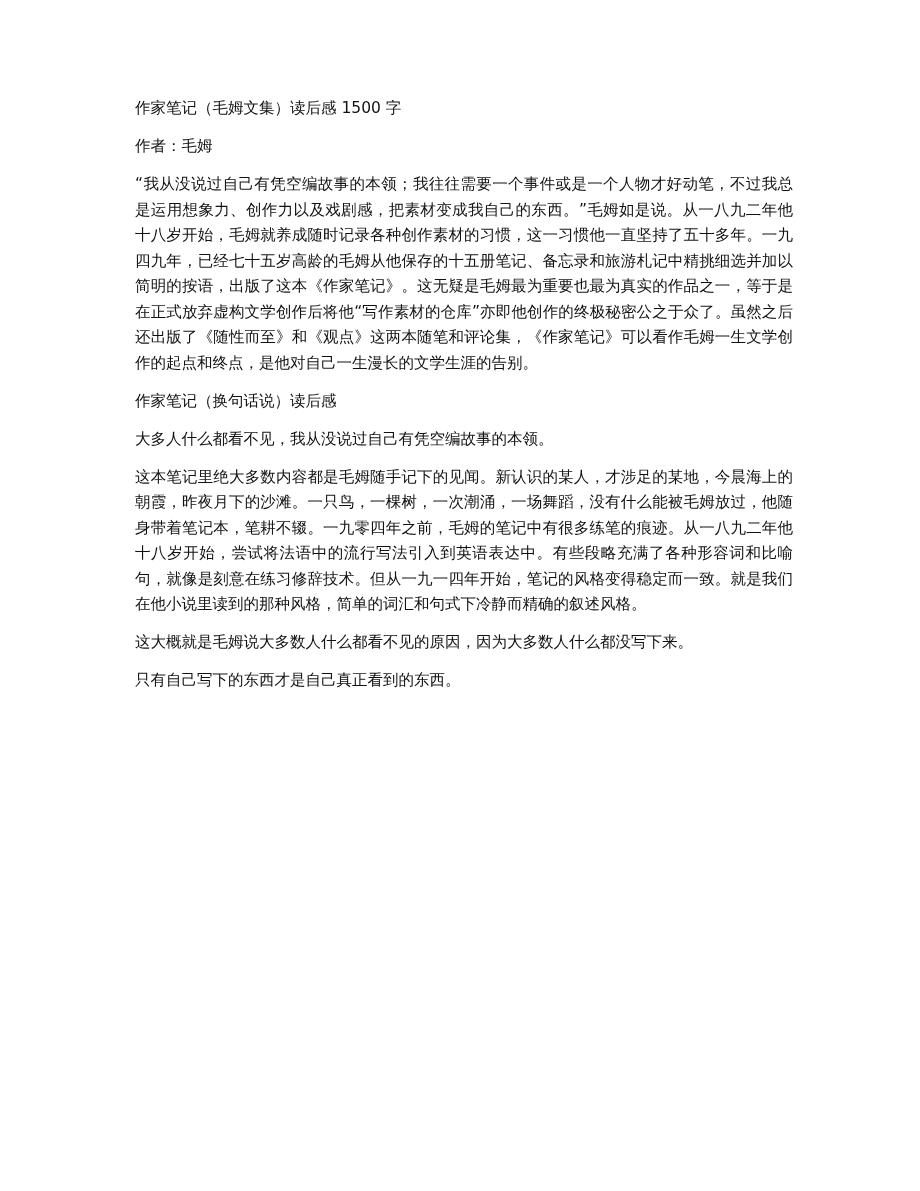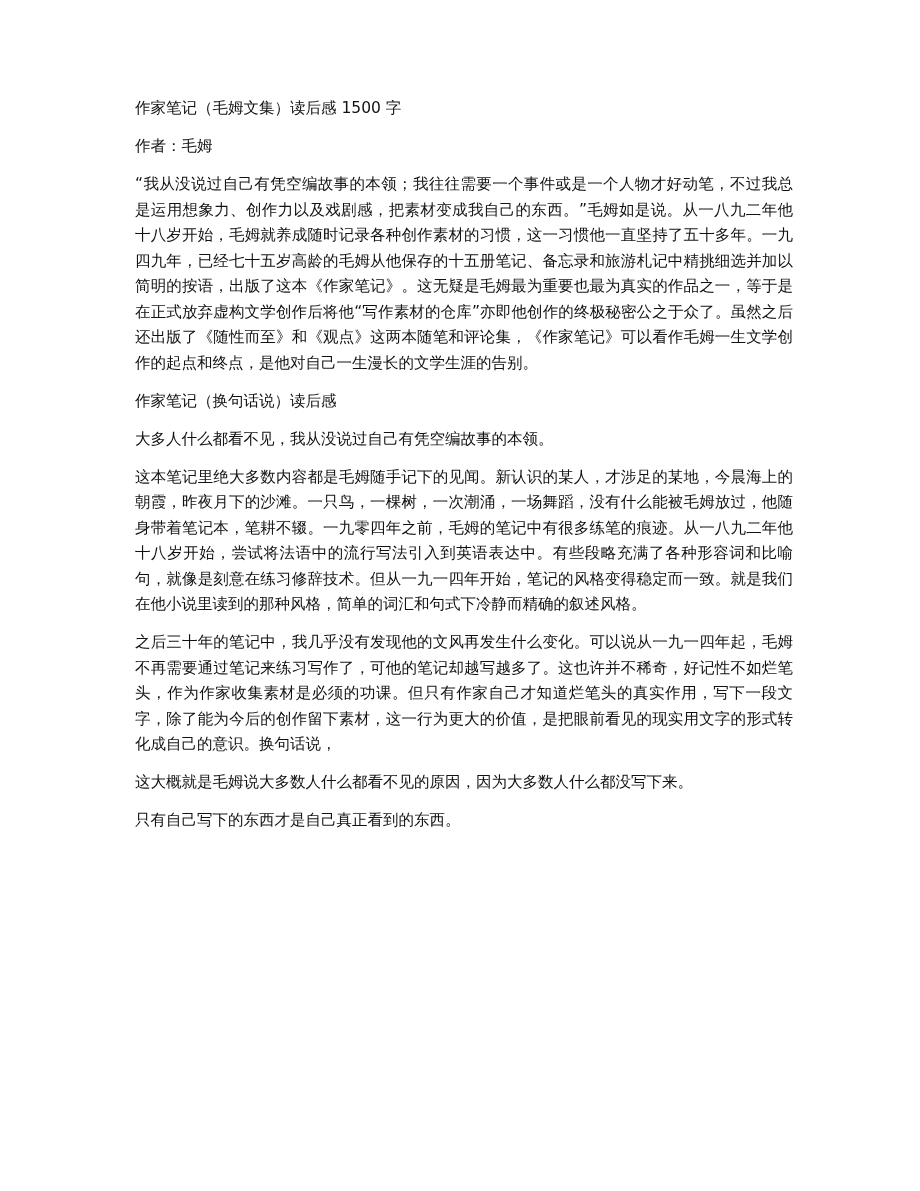--- a/index.html
+++ b/index.html
@@ -23,16 +23,15 @@
 </head>
 <body>
 
 <div class="page">
   <p class="title">作家笔记（毛姆文集）读后感 1500 字</p>
   <p class="author">作者：毛姆</p>
   <p>“我从没说过自己有凭空编故事的本领；我往往需要一个事件或是一个人物才好动笔，不过我总是运用想象力、创作力以及戏剧感，把素材变成我自己的东西。”毛姆如是说。从一八九二年他十八岁开始，毛姆就养成随时记录各种创作素材的习惯，这一习惯他一直坚持了五十多年。一九四九年，已经七十五岁高龄的毛姆从他保存的十五册笔记、备忘录和旅游札记中精挑细选并加以简明的按语，出版了这本《作家笔记》。这无疑是毛姆最为重要也最为真实的作品之一，等于是在正式放弃虚构文学创作后将他“写作素材的仓库”亦即他创作的终极秘密公之于众了。虽然之后还出版了《随性而至》和《观点》这两本随笔和评论集，《作家笔记》可以看作毛姆一生文学创作的起点和终点，是他对自己一生漫长的文学生涯的告别。</p>
   <p class="section-heading">作家笔记（换句话说）读后感</p>
   <p>大多人什么都看不见，我从没说过自己有凭空编故事的本领。</p>
   <p>这本笔记里绝大多数内容都是毛姆随手记下的见闻。新认识的某人，才涉足的某地，今晨海上的朝霞，昨夜月下的沙滩。一只鸟，一棵树，一次潮涌，一场舞蹈，没有什么能被毛姆放过，他随身带着笔记本，笔耕不辍。一九零四年之前，毛姆的笔记中有很多练笔的痕迹。从一八九二年他十八岁开始，尝试将法语中的流行写法引入到英语表达中。有些段略充满了各种形容词和比喻句，就像是刻意在练习修辞技术。但从一九一四年开始，笔记的风格变得稳定而一致。就是我们在他小说里读到的那种风格，简单的词汇和句式下冷静而精确的叙述风格。</p>
-  <p>之后三十年的笔记中，我几乎没有发现他的文风再发生什么变化。可以说从一九一四年起，毛姆不再需要通过笔记来练习写作了，可他的笔记却越写越多了。这也许并不稀奇，好记性不如烂笔头，作为作家收集素材是必须的功课。但只有作家自己才知道烂笔头的真实作用，写下一段文字，除了能为今后的创作留下素材，这一行为更大的价值，是把眼前看见的现实用文字的形式转化成自己的意识。换句话说，</p>
   <p>这大概就是毛姆说大多数人什么都看不见的原因，因为大多数人什么都没写下来。</p>
   <p>只有自己写下的东西才是自己真正看到的东西。</p>
 </div>
 
 </body></html>

